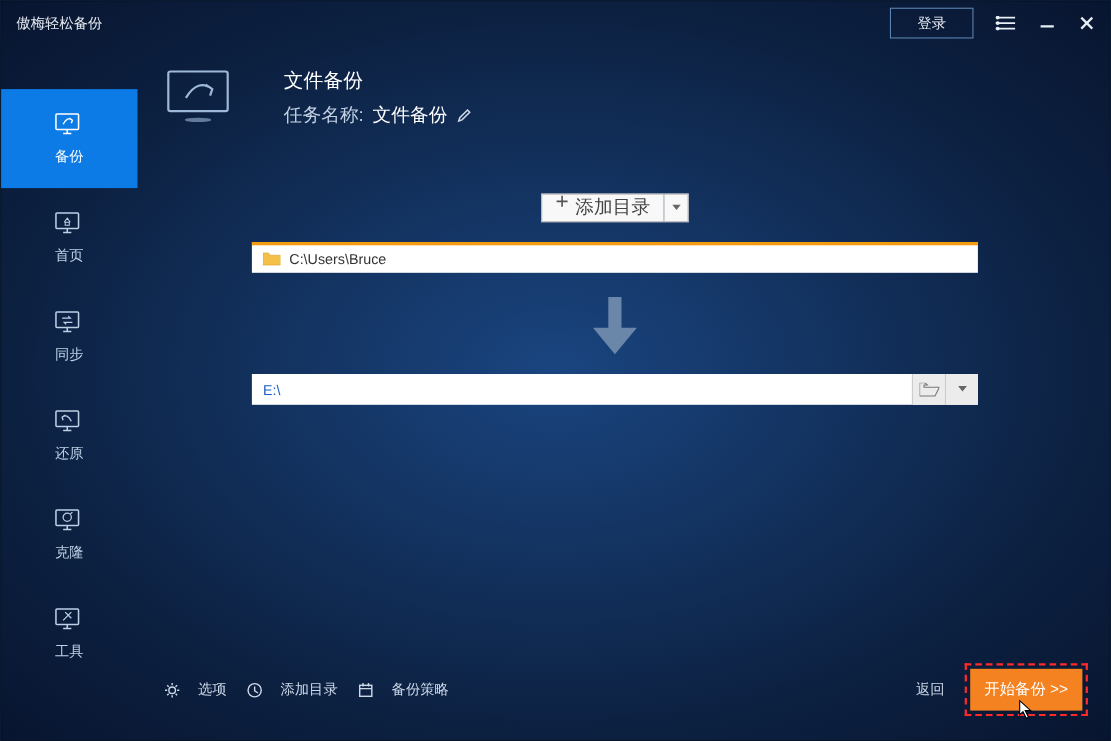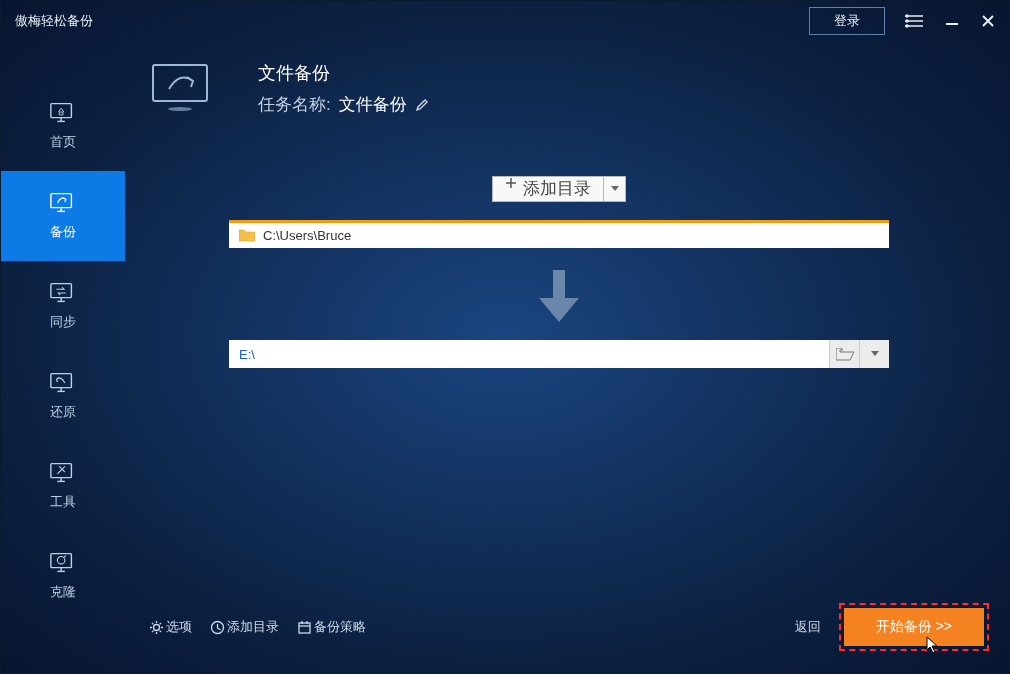--- a/index.html
+++ b/index.html
@@ -75,27 +75,27 @@
 .dest-browse, .dest-caret {
   width: 30px; height: 28px; background: #ececec; border-left: 1px solid #ccc;
   display:flex; align-items:center; justify-content:center; cursor:pointer; color:#666;
 }
 
 .footer {
   position: absolute; bottom: 22px; left: 24px; right: 20px;
   display: flex; align-items: center; color: #cdd9e8; font-size: 13px;
 }
 .footer-left { display: flex; align-items: center; gap: 18px; }
-.footer-left .item { display: flex; align-items: center; gap: 2px; cursor: pointer; }
+.footer-left .item { display: flex; align-items: center; gap: 16px; cursor: pointer; }
 .footer-right { margin-left: auto; display: flex; align-items: center; gap: 18px; }
 .back-link { color: #cdd9e8; cursor: pointer; }
 
 .start-btn {
   background: #f58220; color: #fff; border: none;
-  padding: 10px 32px; font-size: 14px; cursor: pointer;
+  padding: 10px 13px; font-size: 14px; cursor: pointer;
 }
 .start-highlight {
   border: 2px dashed #ff2a2a; padding: 3px;
   position: relative;
 }
 .cursor-ptr {
   position: absolute; right: 46px; bottom: -6px; pointer-events: none;
 }
 
 svg { display: block; }
@@ -131,42 +131,42 @@
             <line x1="2" y1="2" x2="12" y2="12" stroke="#e8eef5" stroke-width="2"></line>
             <line x1="12" y1="2" x2="2" y2="12" stroke="#e8eef5" stroke-width="2"></line>
           </svg>
       </span>
     </div>
   </div>
 
   <div class="body">
 
     <div class="sidebar">
+      <div class="sidebar-item active">
+        <span class="icon">
+          <svg width="30" height="24" viewBox="0 0 30 24" fill="none" stroke="#fff" stroke-width="1.5">
+              <rect x="2" y="2" width="22" height="15" rx="1"></rect>
+              <line x1="9" y1="21" x2="17" y2="21"></line>
+              <line x1="13" y1="17" x2="13" y2="21"></line>
+              <path d="M9 12 Q13 4 18 8 M15 6 L18 8 L17 11" stroke-width="1.3"></path>
+            </svg>
+        </span>
+        <span class="label">备份</span>
+      </div>
       <div class="sidebar-item">
         <span class="icon">
           <svg width="30" height="24" viewBox="0 0 30 24" fill="none" stroke="#bdd0e6" stroke-width="1.5">
               <rect x="2" y="2" width="22" height="15" rx="1"></rect>
               <line x1="9" y1="21" x2="17" y2="21"></line>
               <line x1="13" y1="17" x2="13" y2="21"></line>
               <path d="M10 11 L13 7 L16 11 M11 11 h4 v3 h-4 z" stroke-width="1"></path>
             </svg>
         </span>
         <span class="label">首页</span>
       </div>
-      <div class="sidebar-item active">
-        <span class="icon">
-          <svg width="30" height="24" viewBox="0 0 30 24" fill="none" stroke="#fff" stroke-width="1.5">
-              <rect x="2" y="2" width="22" height="15" rx="1"></rect>
-              <line x1="9" y1="21" x2="17" y2="21"></line>
-              <line x1="13" y1="17" x2="13" y2="21"></line>
-              <path d="M9 12 Q13 4 18 8 M15 6 L18 8 L17 11" stroke-width="1.3"></path>
-            </svg>
-        </span>
-        <span class="label">备份</span>
-      </div>
       <div class="sidebar-item">
         <span class="icon">
           <svg width="30" height="24" viewBox="0 0 30 24" fill="none" stroke="#bdd0e6" stroke-width="1.5">
               <rect x="2" y="2" width="22" height="15" rx="1"></rect>
               <line x1="9" y1="21" x2="17" y2="21"></line>
               <line x1="13" y1="17" x2="13" y2="21"></line>
               <path d="M8 8 h8 l-2 -2 M18 12 h-8 l2 2" stroke-width="1.2"></path>
             </svg>
         </span>
         <span class="label">同步</span>
@@ -174,43 +174,43 @@
       <div class="sidebar-item">
         <span class="icon">
           <svg width="30" height="24" viewBox="0 0 30 24" fill="none" stroke="#bdd0e6" stroke-width="1.5">
               <rect x="2" y="2" width="22" height="15" rx="1"></rect>
               <line x1="9" y1="21" x2="17" y2="21"></line>
               <line x1="13" y1="17" x2="13" y2="21"></line>
               <path d="M17 12 Q13 4 8 8 M11 6 L8 8 L9 11" stroke-width="1.3"></path>
             </svg>
         </span>
         <span class="label">还原</span>
-      </div>
-      <div class="sidebar-item">
-        <span class="icon">
-          <svg width="30" height="24" viewBox="0 0 30 24" fill="none" stroke="#bdd0e6" stroke-width="1.5">
-              <rect x="2" y="2" width="22" height="15" rx="1"></rect>
-              <line x1="9" y1="21" x2="17" y2="21"></line>
-              <line x1="13" y1="17" x2="13" y2="21"></line>
-              <path d="M9 13 L15 7 M17 5 l-2 2 M11 5 l4 4 l2 2" stroke-width="1.2"></path>
-            </svg>
-        </span>
-        <span class="label">工具</span>
       </div>
       <div class="sidebar-item">
         <span class="icon">
           <svg width="30" height="24" viewBox="0 0 30 24" fill="none" stroke="#bdd0e6" stroke-width="1.5">
               <rect x="2" y="2" width="22" height="15" rx="1"></rect>
               <line x1="9" y1="21" x2="17" y2="21"></line>
               <line x1="13" y1="17" x2="13" y2="21"></line>
               <circle cx="13" cy="9" r="4" stroke-width="1.2"></circle>
               <line x1="16" y1="6" x2="18" y2="4" stroke-width="1.2"></line>
             </svg>
         </span>
         <span class="label">克隆</span>
+      </div>
+      <div class="sidebar-item">
+        <span class="icon">
+          <svg width="30" height="24" viewBox="0 0 30 24" fill="none" stroke="#bdd0e6" stroke-width="1.5">
+              <rect x="2" y="2" width="22" height="15" rx="1"></rect>
+              <line x1="9" y1="21" x2="17" y2="21"></line>
+              <line x1="13" y1="17" x2="13" y2="21"></line>
+              <path d="M9 13 L15 7 M17 5 l-2 2 M11 5 l4 4 l2 2" stroke-width="1.2"></path>
+            </svg>
+        </span>
+        <span class="label">工具</span>
       </div>
     </div>
 
     <div class="main">
 
       <div class="header">
         <span class="monitor-icon">
           <svg width="62" height="56" viewBox="0 0 62 56" fill="none" stroke="#9db8d8" stroke-width="2">
               <rect x="4" y="4" width="54" height="36" rx="2"></rect>
               <ellipse cx="31" cy="48" rx="12" ry="2" fill="#9db8d8" stroke="none" opacity="0.6"></ellipse>

